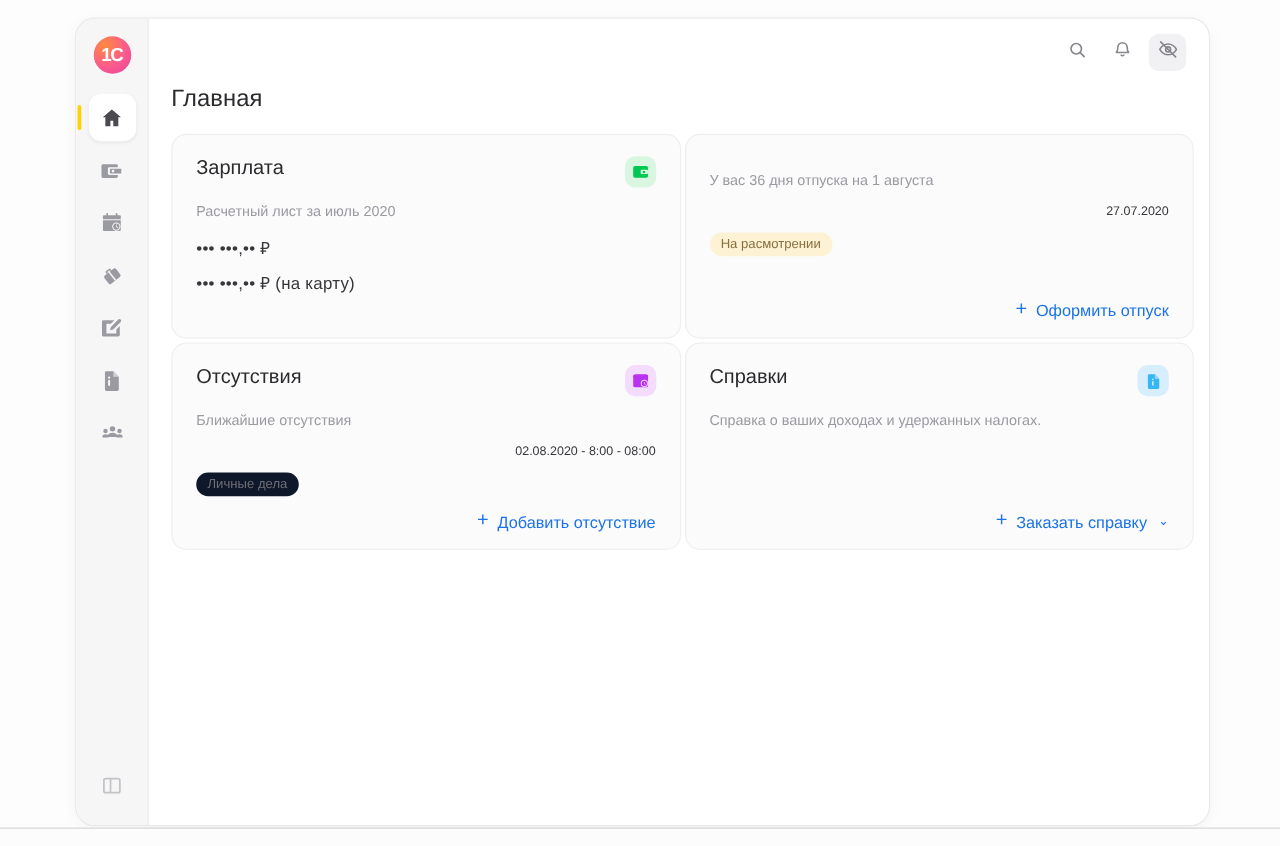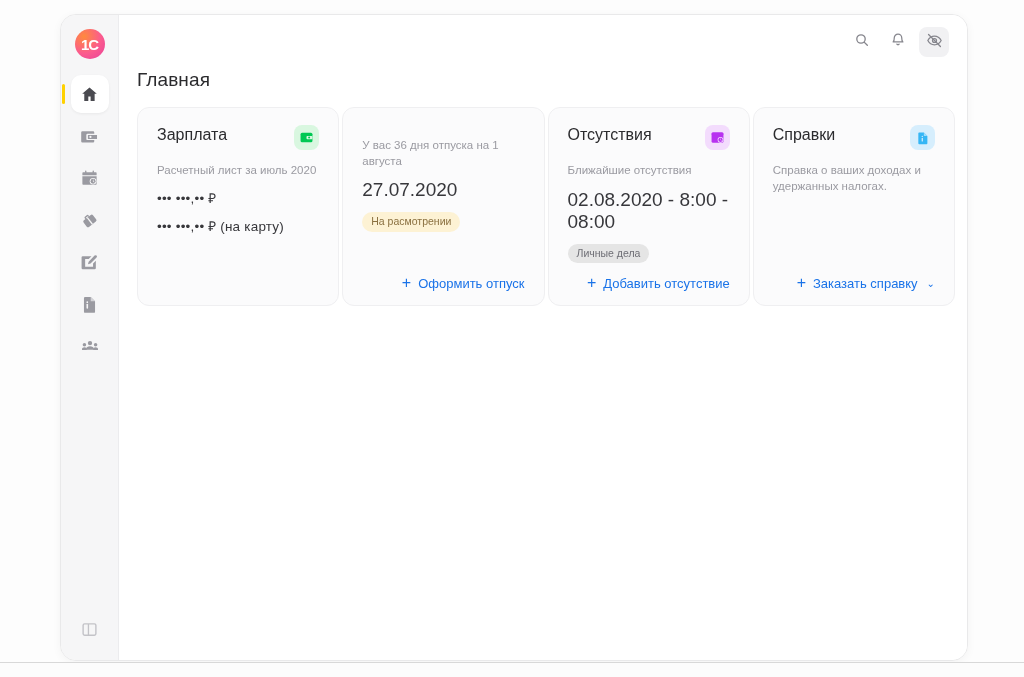--- a/index.html
+++ b/index.html
@@ -162,21 +162,21 @@
     color: #2b2b2e;
     padding: 0 0 0 18px;
     margin: 0 0 16px 0;
     font-weight: normal;
     letter-spacing: 0.1px;
   }
 
   
   #cards-grid {
     display: grid;
-    grid-template-columns: 1fr 1fr 1fr 1fr;
+    grid-template-columns: 1fr 1fr;
     gap: 3px;
     padding: 0 12px 0 18px;
     box-sizing: border-box;
   }
 
   .card {
     background: #fbfbfc;
     border: 1px solid #efeff1;
     border-radius: 12px;
     box-sizing: border-box;
@@ -211,42 +211,43 @@
   .ci-purple { background: #f3dcfd; }
   .ci-blue   { background: #d6eefd; }
 
   .card-sub {
     font-size: 11.5px;
     color: #9a9aa1;
     margin-top: 13px;
     line-height: 1.35;
   }
   .card-value {
-    font-size: 19px;
+    font-size: 10px;
     color: #37373b;
     margin-top: 10px;
+    text-align: right;
   }
   .card-money {
     font-size: 13.5px;
     color: #37373b;
     margin-top: 10px;
     letter-spacing: 0.2px;
   }
 
   .badge {
     display: inline-block;
     margin-top: 11px;
     padding: 4px 9px;
     border-radius: 10px;
     font-size: 10.5px;
     line-height: 1.1;
     align-self: flex-start;
   }
   .badge-amber { background: #fdf2d4; color: #8a7040; }
-  .badge-gray  { background: #e5e5e5; color: #6e6e75; }
+  .badge-gray  { background: #0f172a; color: #6e6e75; }
 
   .card-action {
     margin-top: auto;
     align-self: flex-end;
     display: flex;
     align-items: center;
     gap: 7px;
     color: #1a73e8;
     font-size: 13px;
     cursor: pointer;

